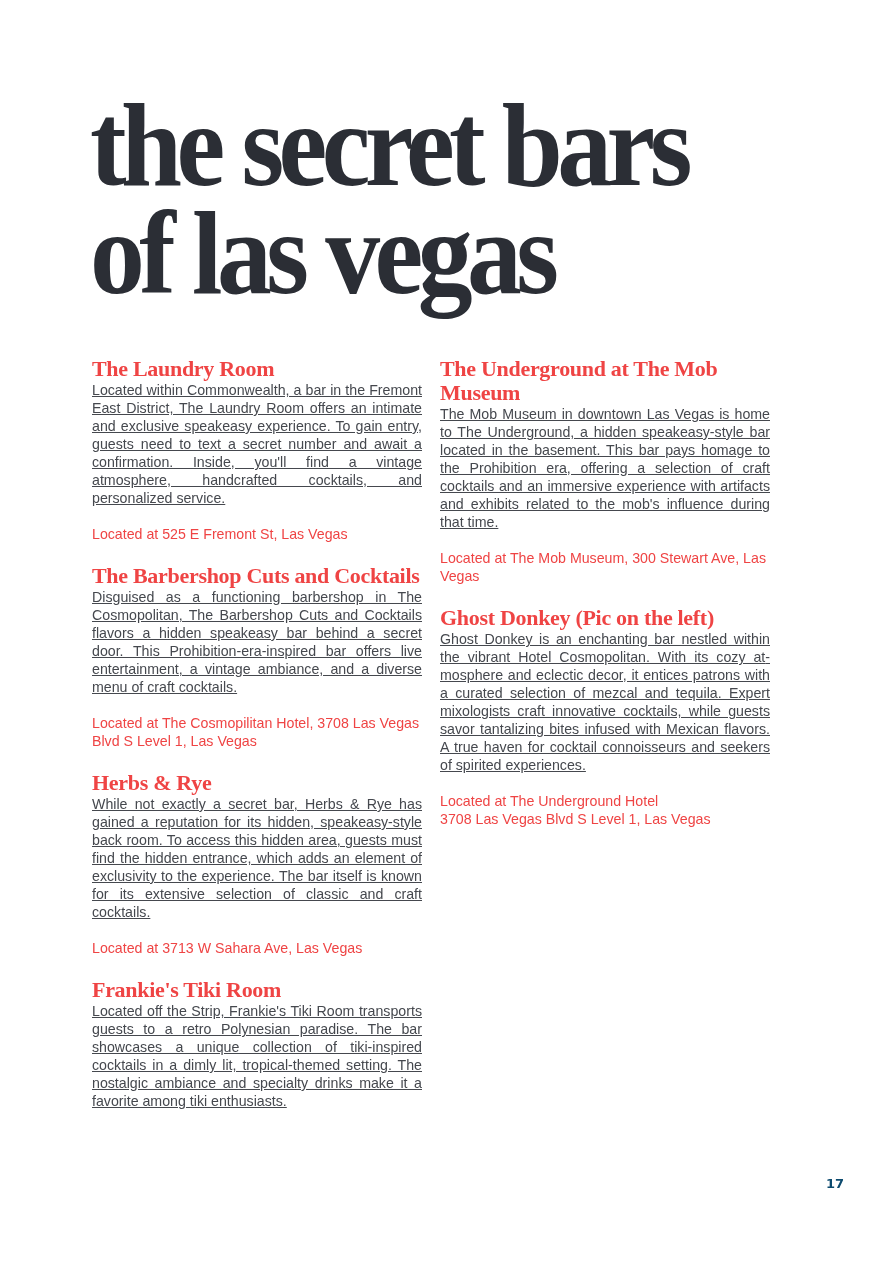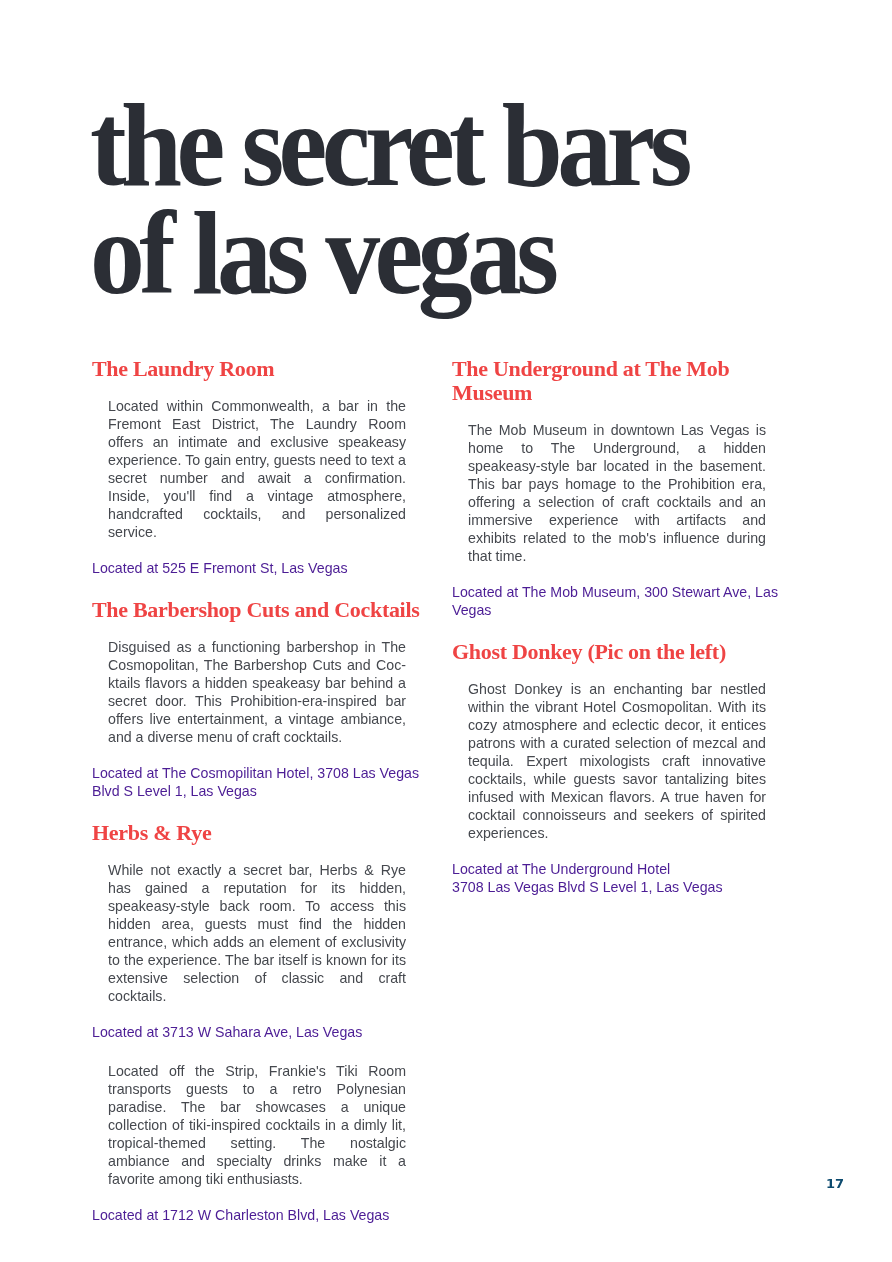--- a/index.html
+++ b/index.html
@@ -30,47 +30,48 @@
       white-space: nowrap;
     }
     .page-title span { display: block; }
 
     .col {
       position: absolute;
       top: 357px;
       width: 330px;
     }
     .col-left { left: 92px; }
-    .col-right { left: 452px; }
+    .col-right { left: 440px; }
 
     .entry { margin-bottom: 21px; }
     .entry-heading {
       margin: 0;
       font-family: "Liberation Serif", "DejaVu Serif", serif;
       font-weight: bold;
       font-size: 22px;
       line-height: 24px;
       letter-spacing: -0.3px;
       color: #ef4444;
     }
     .entry-body {
-      margin: 16px;
+      margin: 0;
       font-family: "Liberation Sans", "DejaVu Sans", sans-serif;
       font-size: 14.2px;
       line-height: 18px;
       color: #45484e;
       text-align: justify;
       hyphens: manual;
+      text-decoration: underline;
     }
     .entry-location {
       margin: 18px 0 0 0;
       font-family: "Liberation Sans", "DejaVu Sans", sans-serif;
       font-size: 14.2px;
       line-height: 18px;
-      color: #4c1d95;
+      color: #ef4444;
     }
     .entry-location span { display: block; }
 
     .page-number {
       position: absolute;
       left: 826px;
       top: 1176px;
       font-family: "DejaVu Sans", sans-serif;
       font-weight: bold;
       font-size: 13px;
@@ -104,24 +105,22 @@
 
   <section class="entry">
     <h2 class="entry-heading">Herbs &amp; Rye</h2>
     <p class="entry-body">While not exactly a secret bar, Herbs &amp; Rye has gained a reputation for its hidden, speakeasy-style back room. To access this hidden area, guests must find the hidden entrance, which adds an element of exclusivity to the experience. The bar itself is known for its extensive selection of classic and craft cocktails.</p>
     <p class="entry-location">
       <span>Located at 3713 W Sahara Ave, Las Vegas</span>
     </p>
   </section>
 
   <section class="entry">
+    <h2 class="entry-heading">Frankie's Tiki Room</h2>
     <p class="entry-body">Located off the Strip, Frankie's Tiki Room trans­ports guests to a retro Polynesian paradise. The bar showcases a unique collection of tiki-inspi­red cocktails in a dimly lit, tropical-themed set­ting. The nostalgic ambiance and specialty drinks make it a favorite among tiki enthusiasts.</p>
-    <p class="entry-location">
-      <span>Located at 1712 W Charleston Blvd, Las Vegas</span>
-    </p>
   </section>
 </div>
 
 <div class="col col-right">
   <section class="entry">
     <h2 class="entry-heading">The Underground at The Mob Museum</h2>
     <p class="entry-body">The Mob Museum in downtown Las Vegas is home to The Underground, a hidden speakeasy-style bar located in the basement. This bar pays homage to the Prohibition era, offering a selec­tion of craft cocktails and an immersive expe­rience with artifacts and exhibits related to the mob's influence during that time.</p>
     <p class="entry-location">
       <span>Located at The Mob Museum, 300 Stewart Ave, Las Vegas</span>
     </p>

